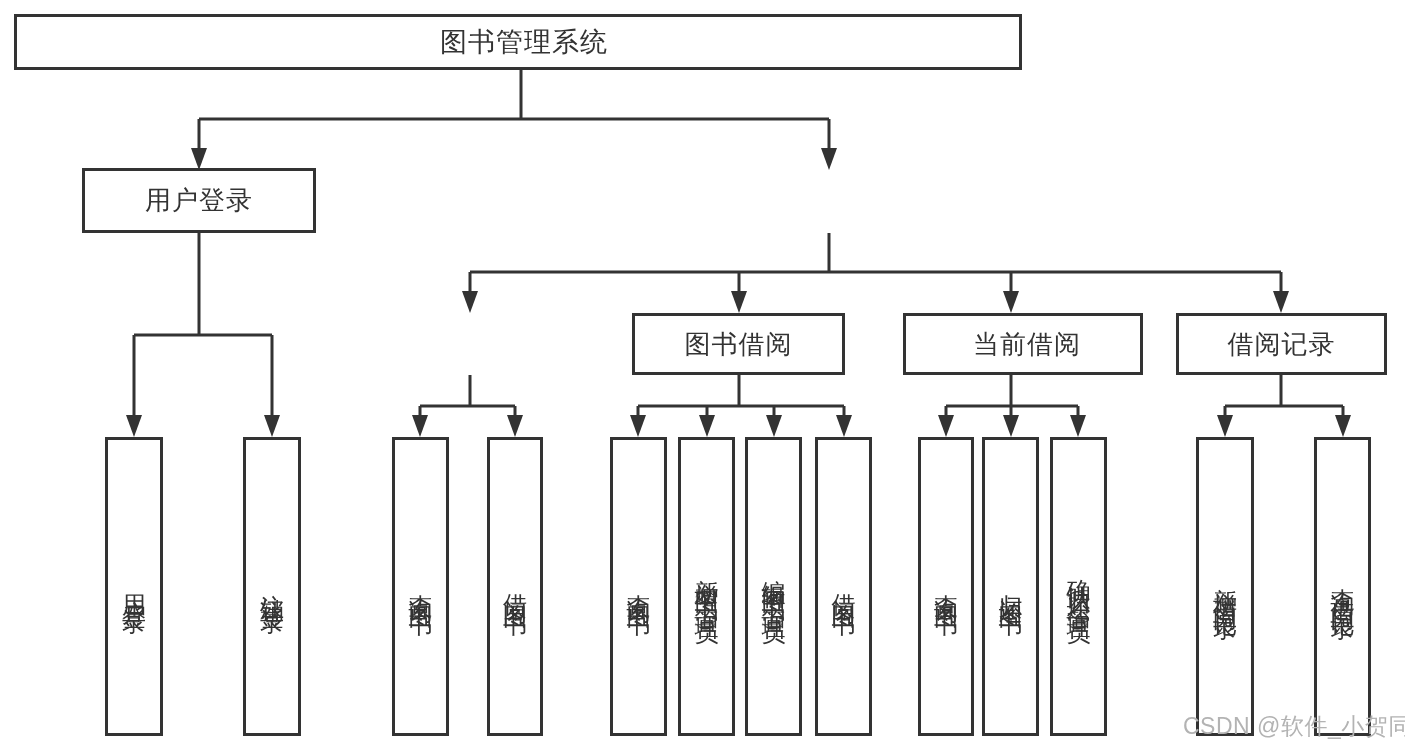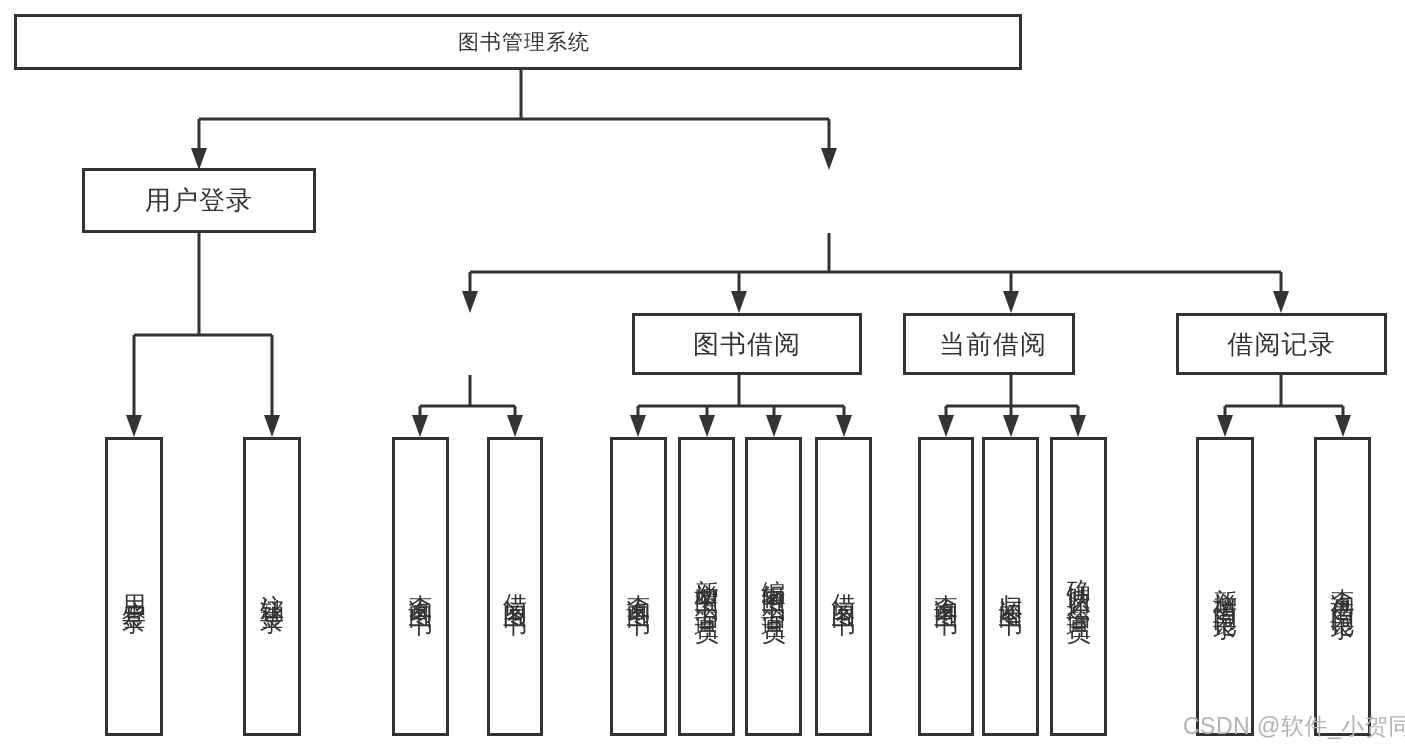--- a/index.html
+++ b/index.html
@@ -31,21 +31,21 @@
     box-sizing: border-box;
     border: 3px solid #333333;
     background: #ffffff;
     display: flex;
     align-items: center;
     justify-content: center;
     color: #333333;
     z-index: 2;
   }
   .hnode { font-size: 26px; letter-spacing: 1px; white-space: nowrap; }
-  .root  { font-size: 21px; padding-left: 12px; }
+  .root  { font-size: 27px; padding-left: 12px; }
   .leaf  { top: 437px; height: 299px; }
   .vtext {
     writing-mode: vertical-rl;
     text-orientation: mixed;
     font-size: 24px;
     letter-spacing: 6px;
     line-height: 1;
     color: #333333;
   }
   #watermark {
@@ -102,24 +102,24 @@
   </svg>
 
   <div class="node hnode root" style="left:14px; top:14px; width:1008px; height:56px;">
     <span>图书管理系统</span>
   </div>
 
   <div class="node hnode" style="left:82px; top:168px; width:234px; height:65px;">
     <span>用户登录</span>
   </div>
 
-  <div class="node hnode" style="left:632px; top:313px; width:230px; height:62px;">
+  <div class="node hnode" style="left:632px; top:313px; width:213px; height:62px;">
     <span>图书借阅</span>
   </div>
-  <div class="node hnode" style="left:903px; top:313px; width:172px; height:62px;padding-left:8px;">
+  <div class="node hnode" style="left:903px; top:313px; width:240px; height:62px;padding-left:8px;">
     <span>当前借阅</span>
   </div>
   <div class="node hnode" style="left:1176px; top:313px; width:211px; height:62px;">
     <span>借阅记录</span>
   </div>
 
   <div class="node leaf" style="left:105px; width:58px;">
     <span class="vtext">用户登录</span>
   </div>
   <div class="node leaf" style="left:243px; width:58px;">

